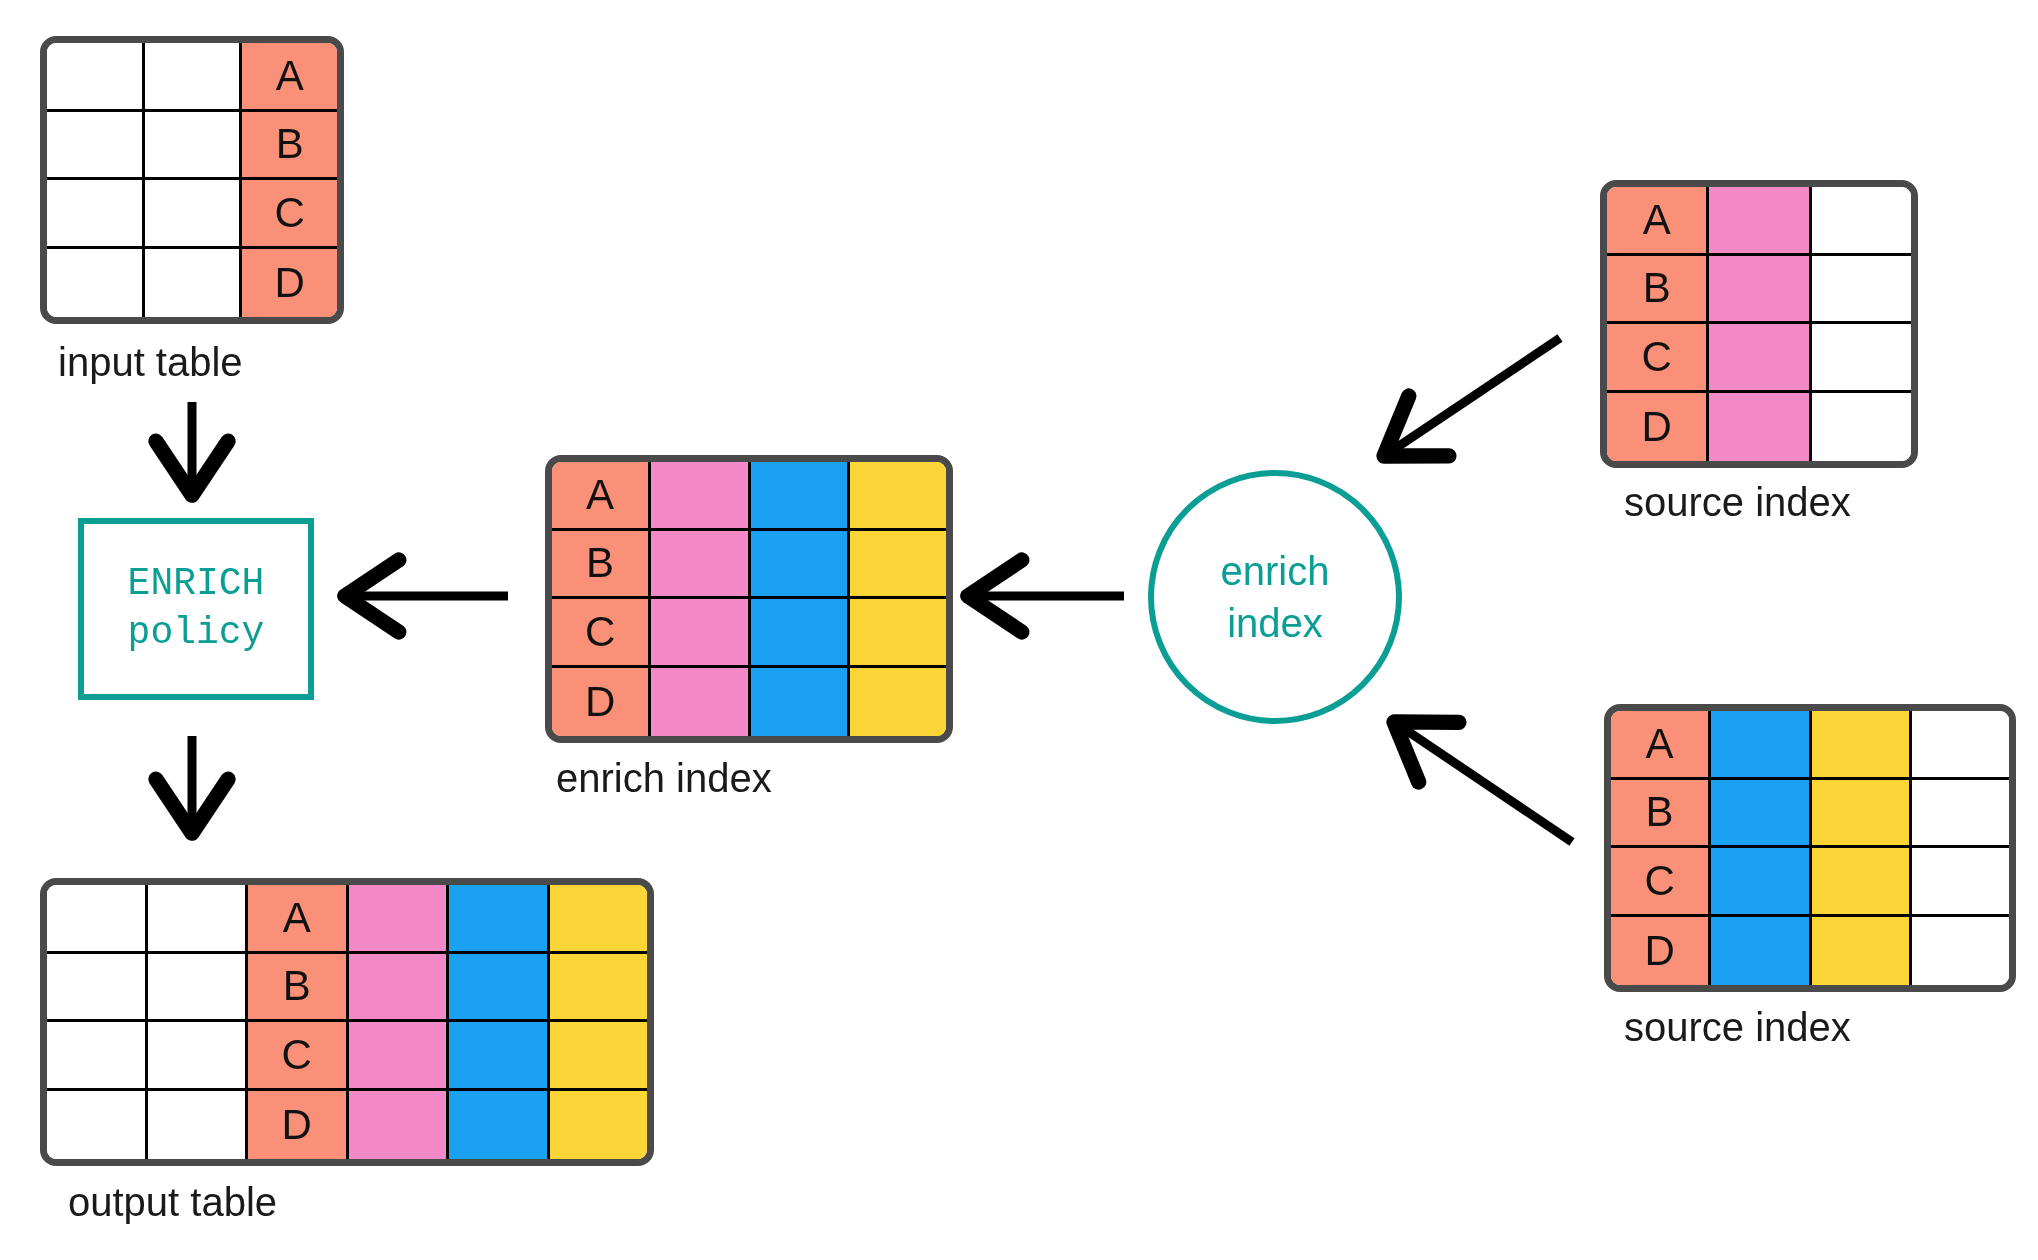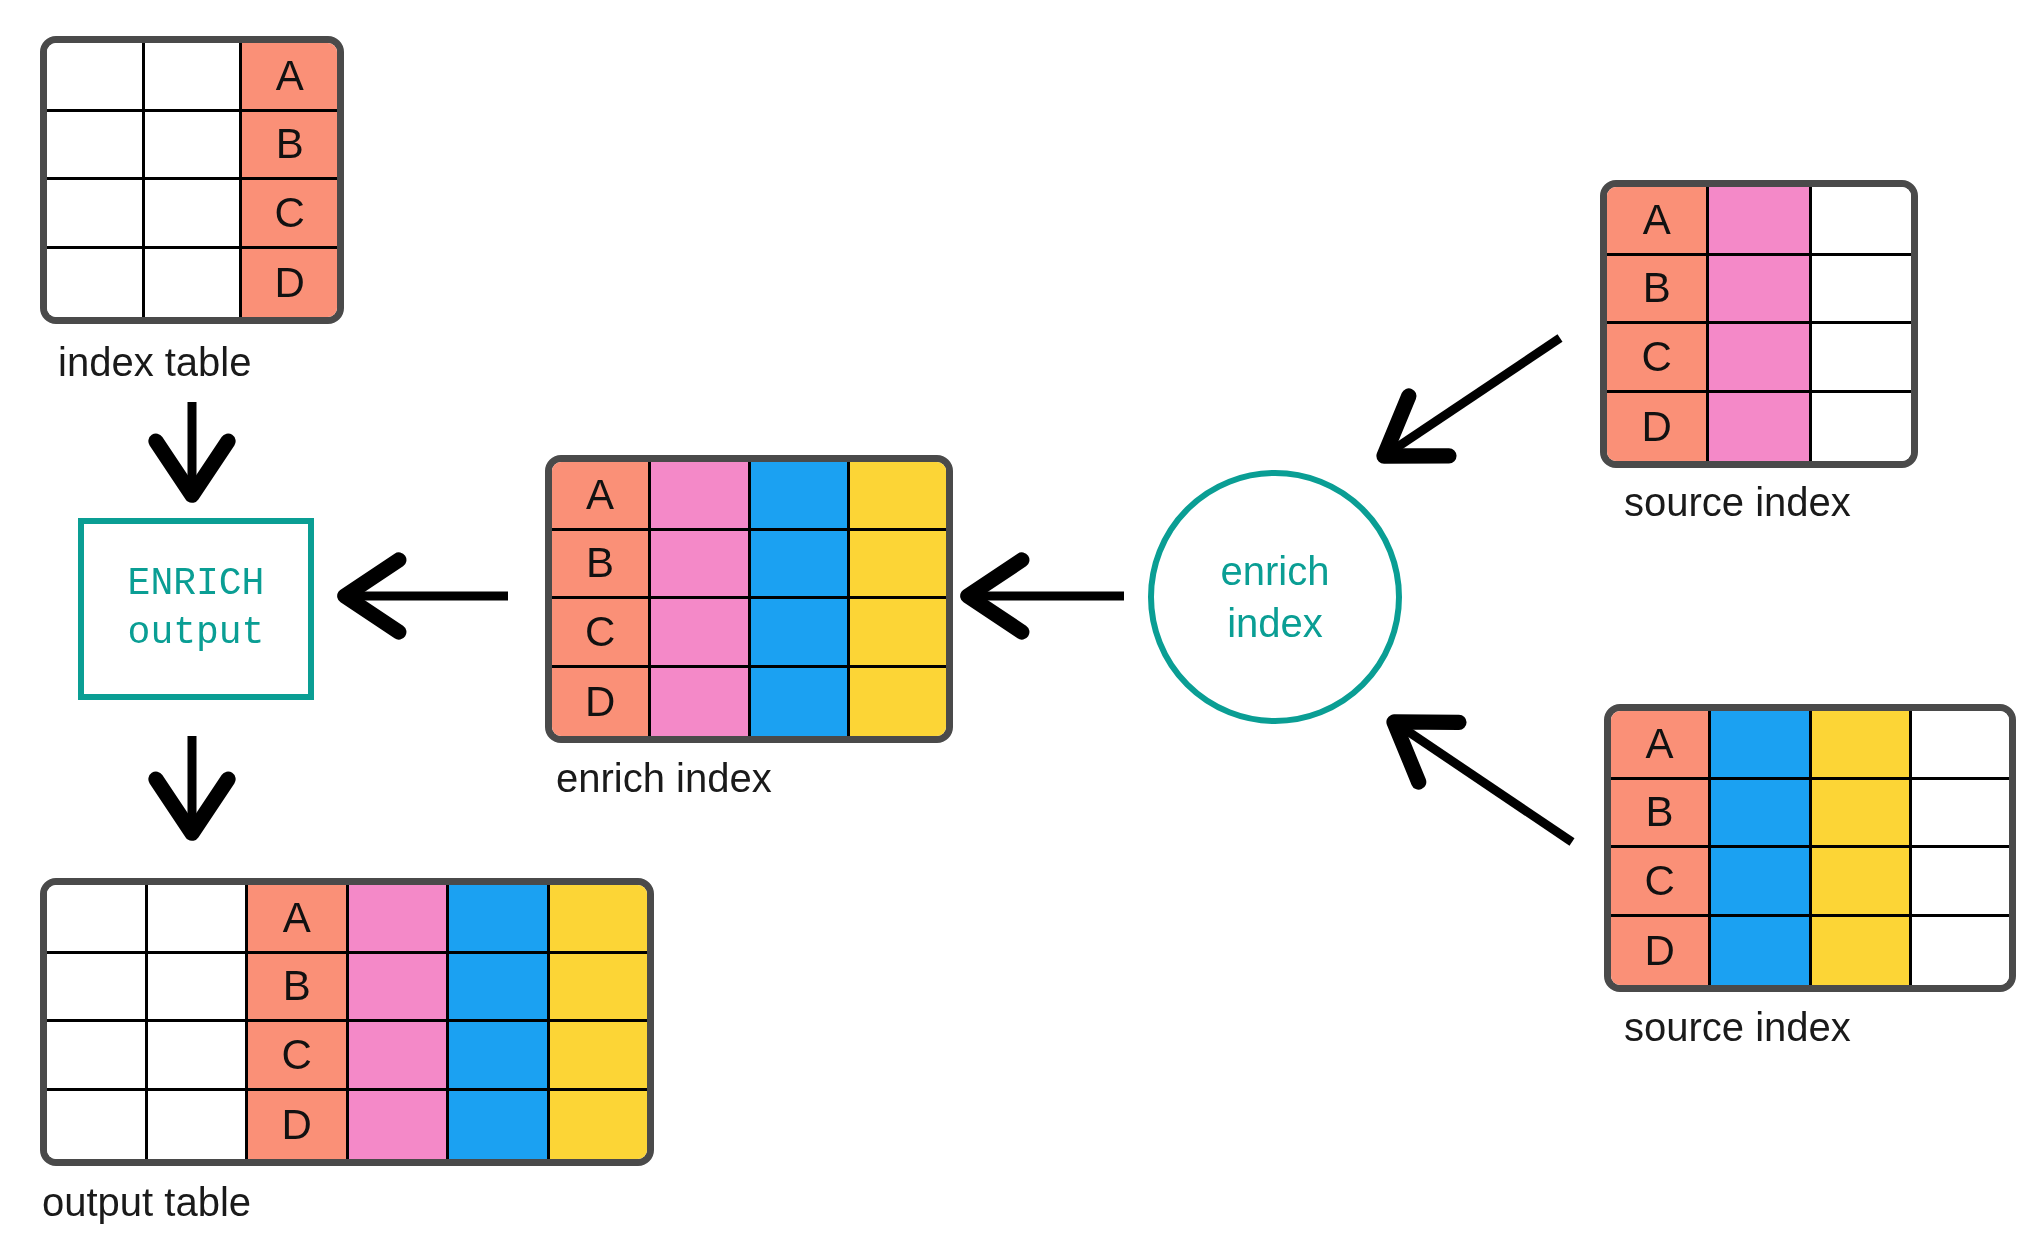--- a/index.html
+++ b/index.html
@@ -123,25 +123,25 @@
         <div class="tcell" style="background: rgb(255, 255, 255);"></div>
         <div class="tcell" style="background: rgb(255, 255, 255);"></div>
         <div class="tcell" style="background: rgb(250, 144, 119);">C</div>
       </div>
       <div class="trow">
         <div class="tcell" style="background: rgb(255, 255, 255);"></div>
         <div class="tcell" style="background: rgb(255, 255, 255);"></div>
         <div class="tcell" style="background: rgb(250, 144, 119);">D</div>
       </div>
     </div>
-  <div class="caption" style="left:58px; top:340px;">index table</div>
+  <div class="caption" style="left:58px; top:340px;">input table</div>
 
   <div class="cmd-box" style="left:78px; top:518px; width:236px; height:182px;">
     <span>ENRICH</span>
-    <span>output</span>
+    <span>policy</span>
   </div>
 
   <div class="tbl" style="left:40px; top:878px; width:614px; height:288px;">
       <div class="trow">
         <div class="tcell" style="background: rgb(255, 255, 255);"></div>
         <div class="tcell" style="background: rgb(255, 255, 255);"></div>
         <div class="tcell" style="background: rgb(250, 144, 119);">A</div>
         <div class="tcell" style="background: rgb(244, 137, 200);"></div>
         <div class="tcell" style="background: rgb(27, 161, 242);"></div>
         <div class="tcell" style="background: rgb(252, 213, 54);"></div>
@@ -164,21 +164,21 @@
       </div>
       <div class="trow">
         <div class="tcell" style="background: rgb(255, 255, 255);"></div>
         <div class="tcell" style="background: rgb(255, 255, 255);"></div>
         <div class="tcell" style="background: rgb(250, 144, 119);">D</div>
         <div class="tcell" style="background: rgb(244, 137, 200);"></div>
         <div class="tcell" style="background: rgb(27, 161, 242);"></div>
         <div class="tcell" style="background: rgb(252, 213, 54);"></div>
       </div>
     </div>
-  <div class="caption" style="left:42px; top:1180px;">output table</div>
+  <div class="caption" style="left:68px; top:1180px;">output table</div>
 
   <div class="tbl" style="left:545px; top:455px; width:408px; height:288px;">
       <div class="trow">
         <div class="tcell" style="background: rgb(250, 144, 119);">A</div>
         <div class="tcell" style="background: rgb(244, 137, 200);"></div>
         <div class="tcell" style="background: rgb(27, 161, 242);"></div>
         <div class="tcell" style="background: rgb(252, 213, 54);"></div>
       </div>
       <div class="trow">
         <div class="tcell" style="background: rgb(250, 144, 119);">B</div>

